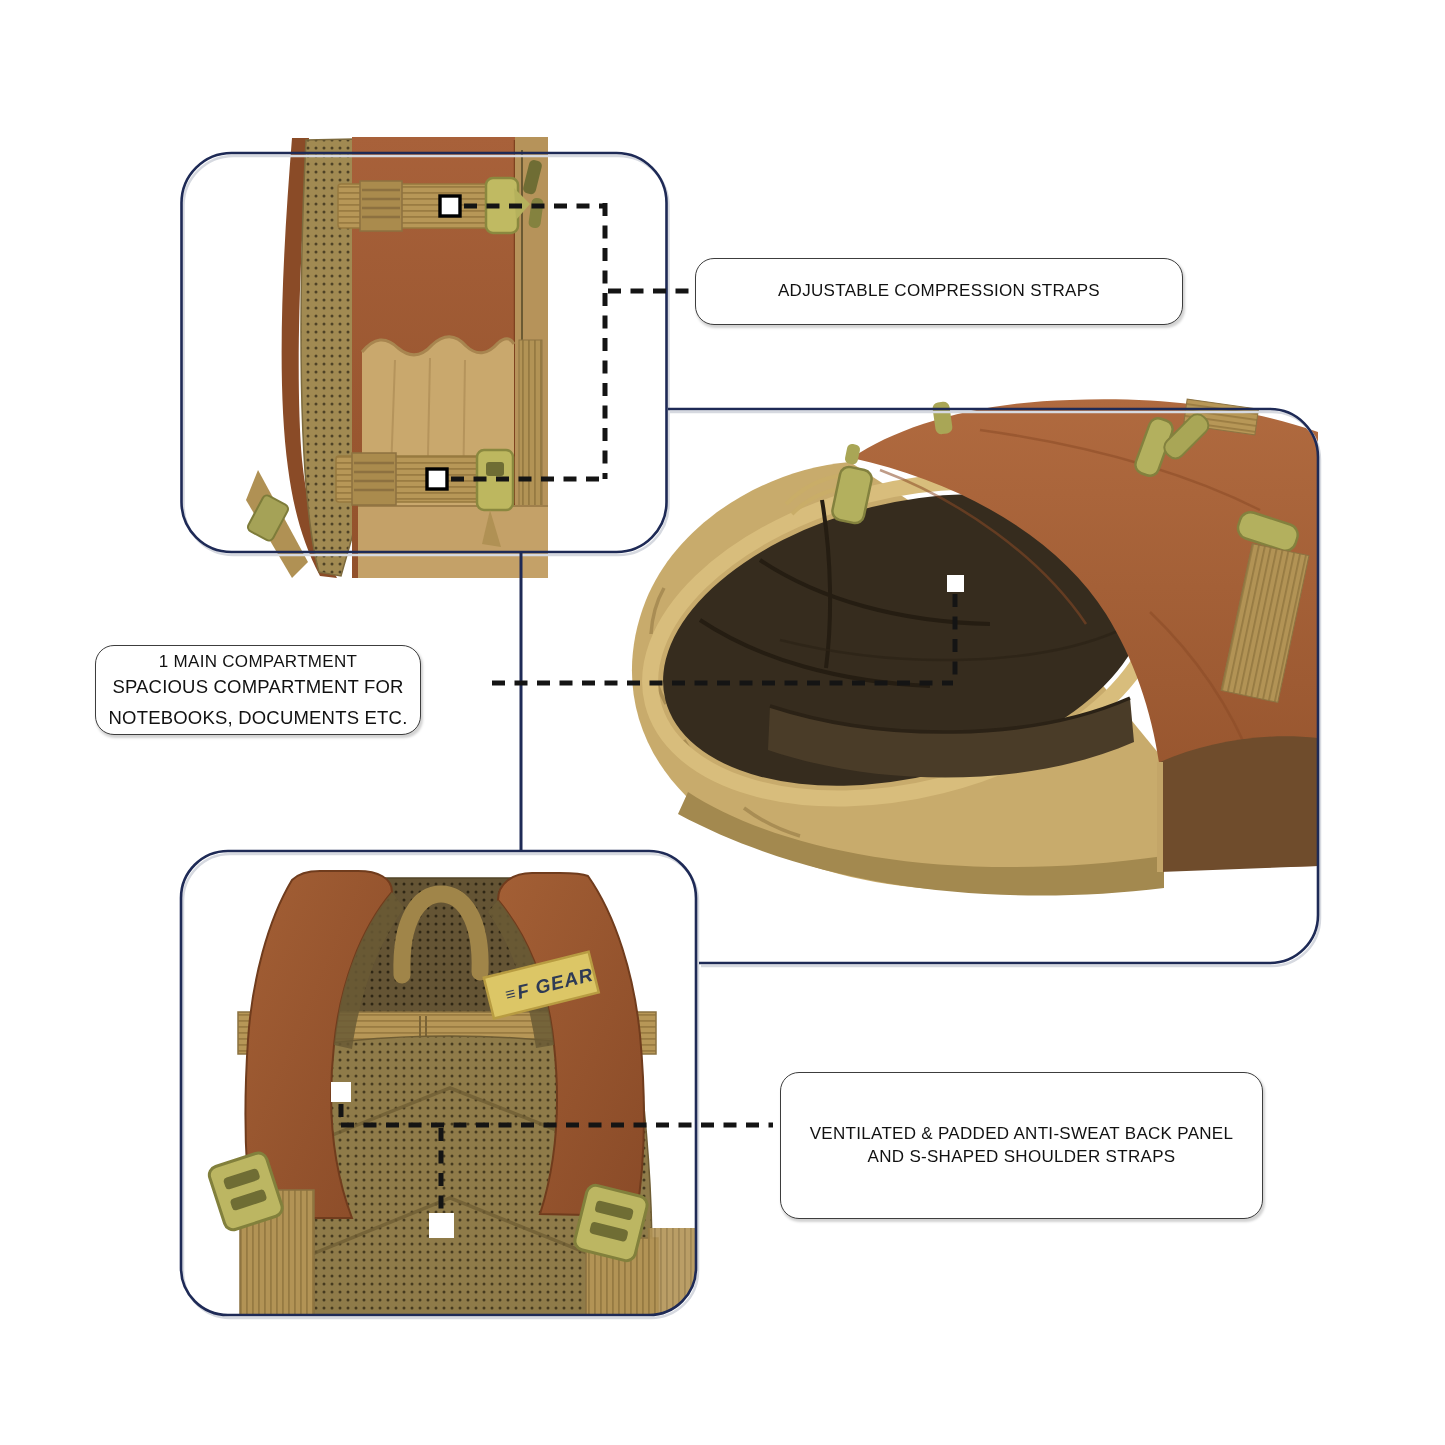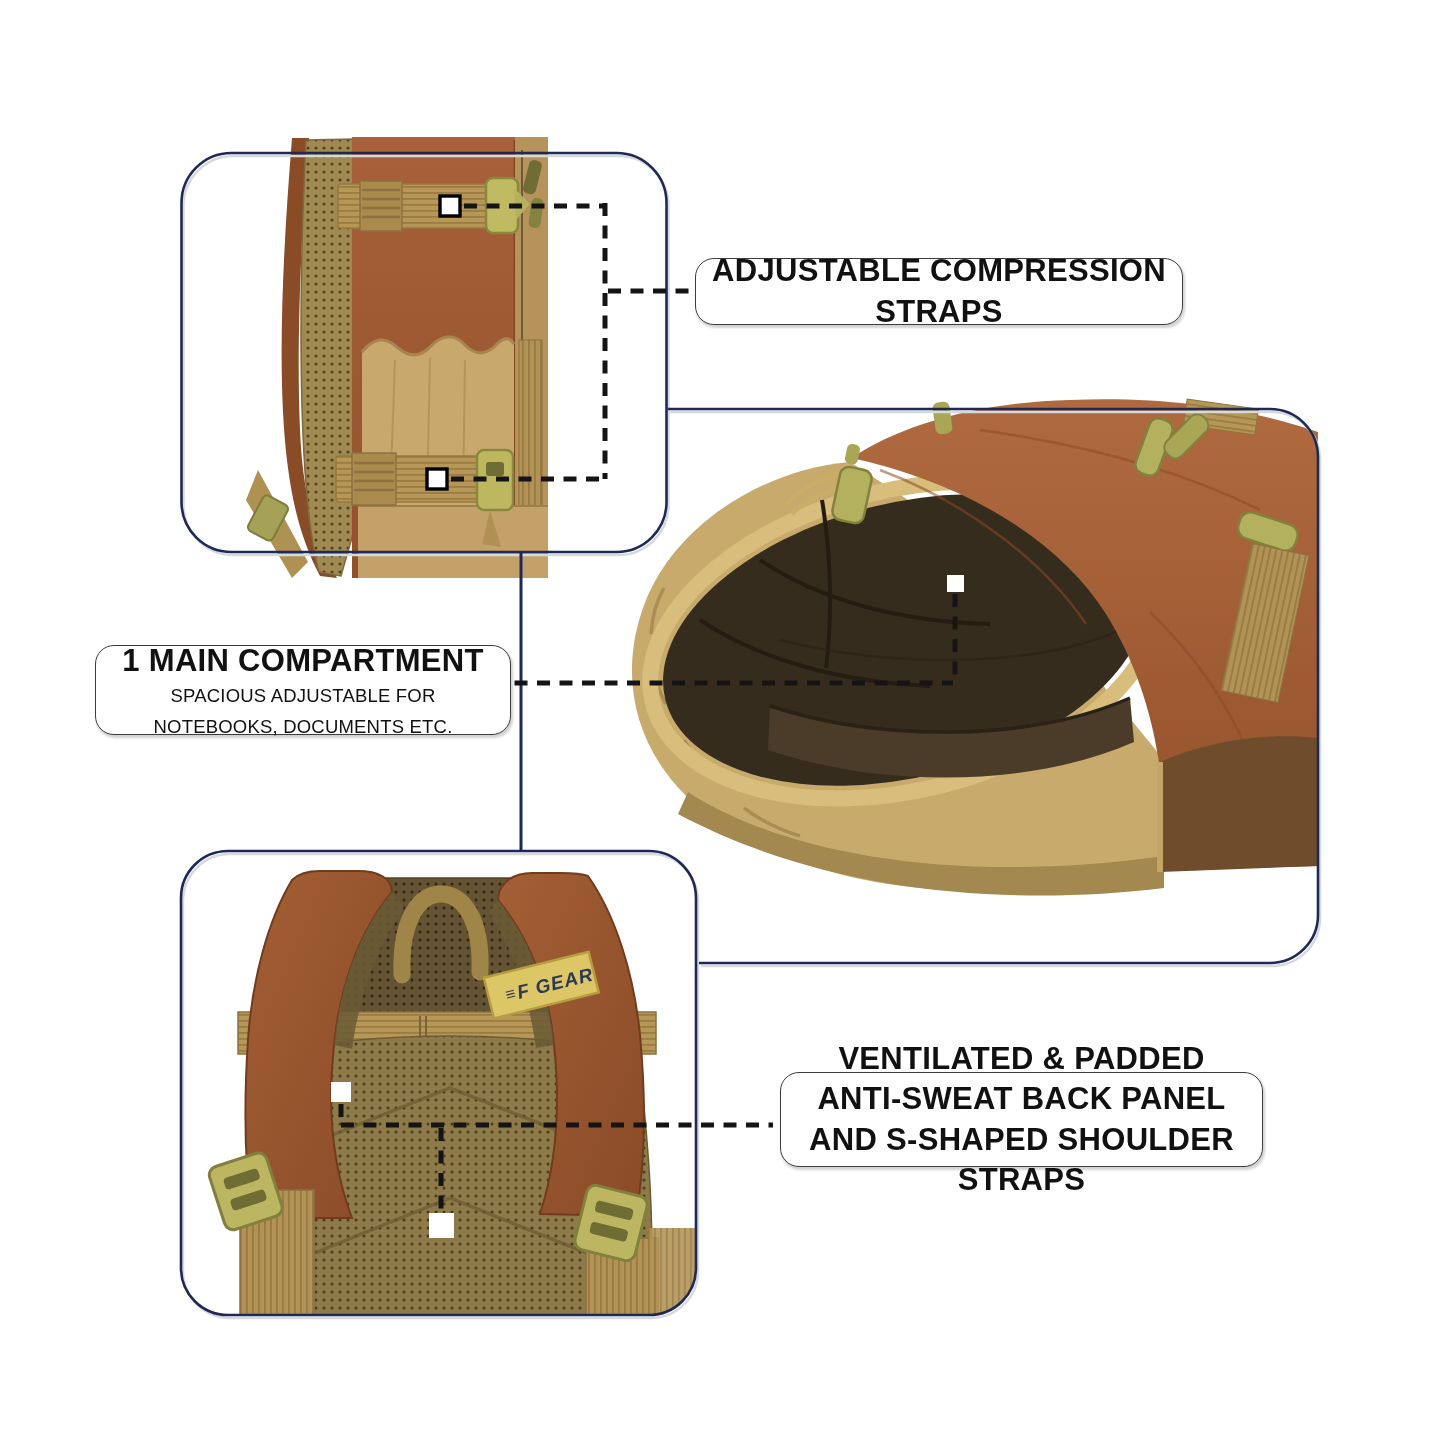--- a/index.html
+++ b/index.html
@@ -3,25 +3,25 @@
 <meta charset="utf-8">
 <style>
   html,body{margin:0;padding:0;background:#ffffff;}
   .stage{position:relative;width:1445px;height:1445px;background:#ffffff;overflow:hidden;
          font-family:"Liberation Sans",sans-serif;}
   .stage svg{position:absolute;left:0;top:0;}
   .callout{position:absolute;background:#ffffff;border:1.6px solid #3d3d3d;border-radius:19px;
            box-shadow:1.5px 2.5px 2.5px rgba(0,0,0,0.18);
            display:flex;flex-direction:column;align-items:center;justify-content:center;
            text-align:center;color:#111111;box-sizing:border-box;}
-  .callout .big{font-weight:bold;font-size:31px;letter-spacing:0.3px;line-height:1.3;}
+  .callout .big{font-weight:normal;font-size:17px;letter-spacing:0.3px;line-height:1.3;}
   .callout .small{font-weight:normal;font-size:18.5px;letter-spacing:0.2px;line-height:1.24;margin-top:3px;}
   #callout-compression{left:695px;top:258px;width:488px;height:67px;}
-  #callout-compartment{left:95px;top:645px;width:416px;height:90px;}
-  #callout-backpanel{left:780px;top:1072px;width:483px;height:95px;padding:0 12px;}
+  #callout-compartment{left:95px;top:645px;width:326px;height:90px;}
+  #callout-backpanel{left:780px;top:1072px;width:483px;height:147px;padding:0 12px;}
 </style>
 </head>
 <body>
 
 <div class="stage">
 
 <svg width="1445" height="1445" viewBox="0 0 1445 1445">
   <defs>
     <clipPath id="clipC">
           <rect x="181" y="851" width="515" height="464" rx="46"></rect>
@@ -214,21 +214,21 @@
     <rect x="429" y="1213" width="25" height="25" fill="#ffffff"></rect>
   </g>
 </svg>
 
 <div class="callout" id="callout-compression">
   <div class="big">ADJUSTABLE COMPRESSION STRAPS</div>
 </div>
 
 <div class="callout" id="callout-compartment">
   <div class="big">1 MAIN COMPARTMENT</div>
-  <div class="small">SPACIOUS ADJUSTABLE FOR</div>
+  <div class="small">SPACIOUS COMPARTMENT FOR</div>
   <div class="small" style="margin-top:8px;">NOTEBOOKS, DOCUMENTS ETC.</div>
 </div>
 
 <div class="callout" id="callout-backpanel">
   <div class="big">VENTILATED &amp; PADDED ANTI-SWEAT BACK PANEL AND S-SHAPED SHOULDER STRAPS</div>
 </div>
 
 </div>
 
 </body></html>

